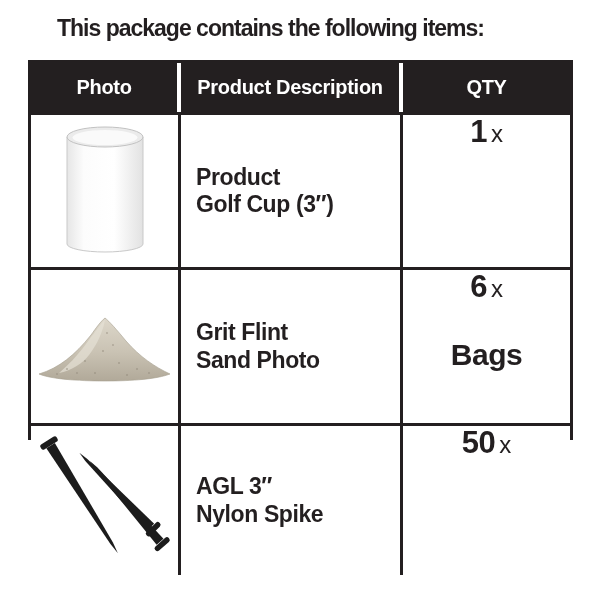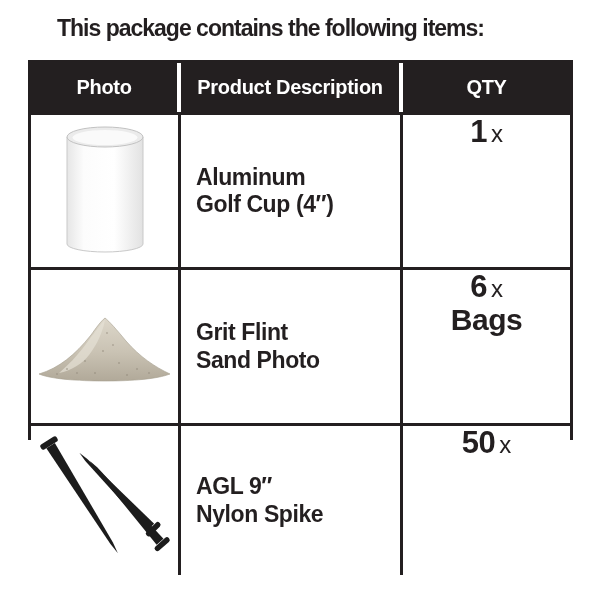--- a/index.html
+++ b/index.html
@@ -36,21 +36,21 @@
   }
   .cell.colsep{border-right:3px solid #231f20;}
   .desc-cell{justify-content:flex-start;padding-left:15px;}
   .desc{
     font-size:23px;font-weight:700;line-height:1.18;letter-spacing:-0.4px;
   }
   .qty-cell{flex-direction:column;text-align:center;}
   .qty-line{line-height:1.08;}
   .qty-num{font-size:31px;font-weight:700;letter-spacing:-0.5px;}
   .qty-x{font-size:24px;font-weight:400;margin-left:4px;}
-  .qty-unit{font-size:30px;font-weight:700;line-height:1.15;letter-spacing:-0.5px;}
+  .qty-unit{font-size:30px;font-weight:700;line-height:1.15;letter-spacing:-0.5px;margin-top:35px;}
   .qty-unit:empty{display:none;}
   .photo-box{display:flex;align-items:center;justify-content:center;}
 </style>
 </head>
 <body>
 
 <div class="page-title">This package contains the following items:</div>
 
 <div class="pkg-table">
 
@@ -68,22 +68,22 @@
           <stop offset="1" stop-color="#e2e2e2"></stop>
         </linearGradient>
       </defs>
       <path d="M1,12 L1,119 A38,8 0 0 0 77,119 L77,12 Z" fill="url(#cupBody)" stroke="#c9c9c9" stroke-width="1"></path>
       <ellipse cx="39" cy="12" rx="38" ry="10" fill="#ebebeb" stroke="#c2c2c2" stroke-width="1"></ellipse>
       <ellipse cx="39" cy="12.5" rx="32.5" ry="7.5" fill="#fafafa"></ellipse>
     </svg>
   </div>
   <div class="cell colsep desc-cell">
     <div class="desc">
-      <div>Aluminum</div>
-      <div>Golf Cup (4″)</div>
+      <div>Product</div>
+      <div>Golf Cup (3″)</div>
     </div>
   </div>
   <div class="cell qty-cell">
     <div class="qty-line"><span class="qty-num">1</span><span class="qty-x">x</span></div>
 
   </div>
 
   <div class="cell colsep photo-box">
     <svg width="136" height="72" viewBox="0 0 136 72">
       <defs>
@@ -138,21 +138,21 @@
 
         <g transform="translate(12,10) rotate(58)">
           <rect x="-3" y="-9.5" width="6" height="19" rx="2.5"></rect>
           <path d="M3,-5 L118,-1.5 L130,0 L118,1.5 L3,5 Z"></path>
         </g>
       </g>
     </svg>
   </div>
   <div class="cell colsep desc-cell">
     <div class="desc">
-      <div>AGL 9″</div>
+      <div>AGL 3″</div>
       <div>Nylon Spike</div>
     </div>
   </div>
   <div class="cell qty-cell">
     <div class="qty-line"><span class="qty-num">50</span><span class="qty-x">x</span></div>
   </div>
 
 </div>
 
 </body></html>

